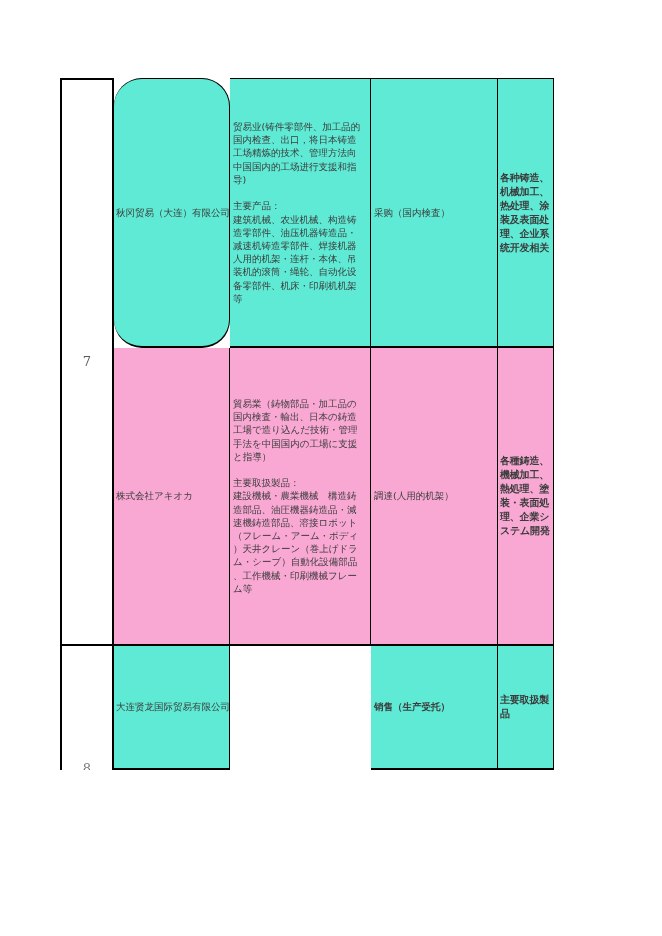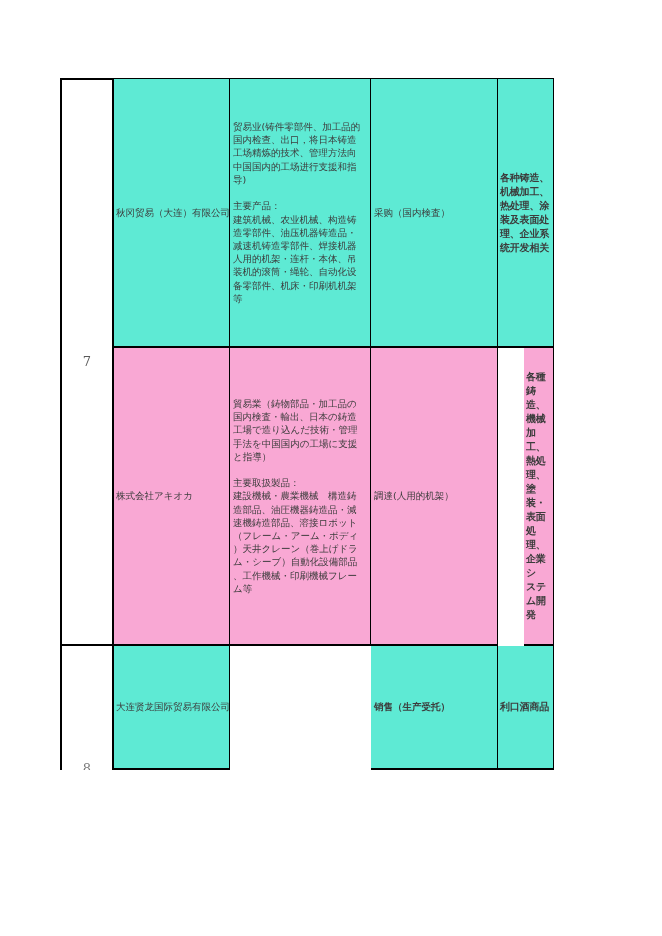--- a/index.html
+++ b/index.html
@@ -81,21 +81,21 @@
 </head>
 <body>
 
 <div class="canvas">
   <div class="sheet">
 
     <div class="cell rownum first">
       <span>7</span>
     </div>
 
-    <div class="cell hl toprow company" style="grid-row:1; grid-column:2;">秋冈贸易（大连）有限公司</div>
+    <div class="cell hl toprow company" style="grid-row:1; grid-column:2;border-radius:28px;">秋冈贸易（大连）有限公司</div>
     <div class="cell hl toprow business" style="grid-row:1; grid-column:3;">贸易业(铸件零部件、加工品的
 国内检查、出口，将日本铸造
 工场精炼的技术、管理方法向
 中国国内的工场进行支援和指
 导)
 
 主要产品：
 建筑机械、农业机械、构造铸
 造零部件、油压机器铸造品・
 减速机铸造零部件、焊接机器
@@ -121,29 +121,29 @@
 主要取扱製品：
 建設機械・農業機械　構造鋳
 造部品、油圧機器鋳造品・減
 速機鋳造部品、溶接ロボット
 （フレーム・アーム・ボディ
 ）天井クレーン（巻上げドラ
 ム・シーブ）自動化設備部品
 、工作機械・印刷機械フレー
 ム等</div>
     <div class="cell coop" style="grid-row:2; grid-column:4;">調達(人用的机架）</div>
-    <div class="cell partner" style="grid-row:2; grid-column:5;margin-left:26px;">各種鋳造、
+    <div class="cell partner" style="grid-row:2; grid-column:5;">各種鋳造、
 機械加工、
 熱処理、塗
 装・表面処
 理、企業シ
 ステム開発</div>
 
     <div class="cell rownum partial">
       <span class="clipped-digit">8</span>
     </div>
 
     <div class="cell hl company" style="grid-row:3; grid-column:2;">大连贤龙国际贸易有限公司</div>
     <div class="cell hl coop" style="grid-row:3; grid-column:4;font-weight:bold;">销售（生产受托）</div>
-    <div class="cell hl partner" style="grid-row:3; grid-column:5;">利口酒商品</div>
+    <div class="cell hl partner" style="grid-row:3; grid-column:5;">主要取扱製品</div>
 
   </div>
 </div>
 
 </body></html>

